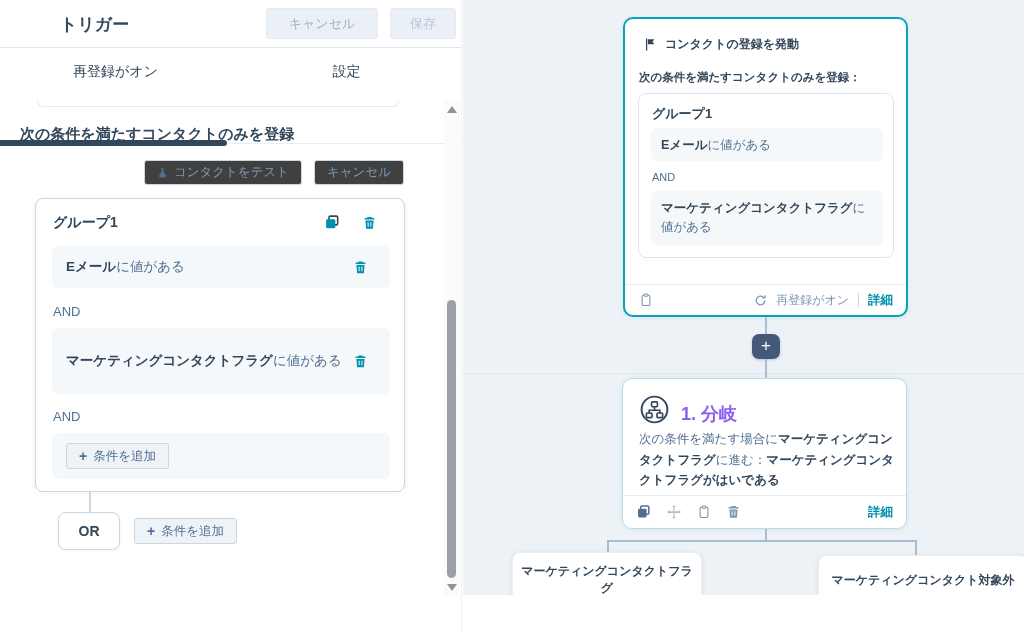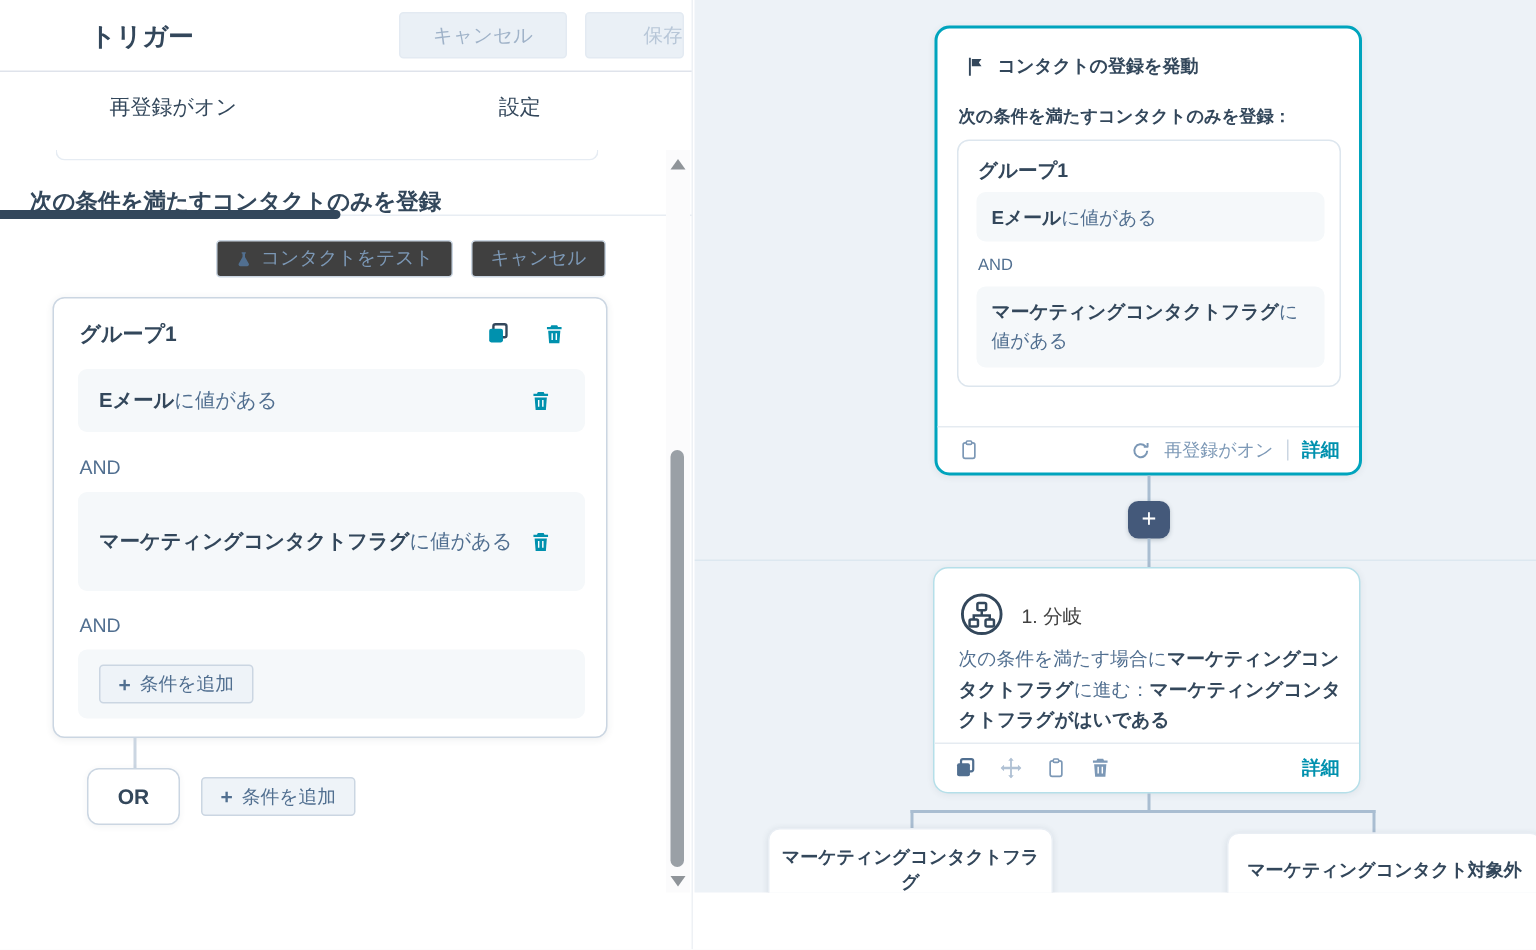--- a/index.html
+++ b/index.html
@@ -7,21 +7,21 @@
   body { font-family:"Liberation Sans","DejaVu Sans",sans-serif; color:#33475b; }
   .app { position:relative; width:1024px; height:633px; background:#ffffff; overflow:hidden; }
 
   
   .panel { position:absolute; left:0; top:0; width:462px; height:633px; background:#fff; }
   .panel-header { position:relative; height:48px; border-bottom:1px solid #dfe3eb; }
   .panel-title { position:absolute; left:20px; top:13px; font-size:17px; font-weight:bold; color:#33475b;margin-left:40px; }
   .hdr-btn { position:absolute; top:8px; height:31px; border:1px solid #e3eaf2; border-radius:3px;
              background:#eaf0f6; font-size:13px; text-align:center; line-height:29px; cursor:default; }
   .btn-cancel-top { left:266px; width:112px; color:#9fb2c8; }
-  .btn-save-top   { left:390px; width:66px;  color:#b8c7d8;text-align:right; }
+  .btn-save-top   { left:390px; width:66px;  color:#b8c7d8; }
 
   .tabs { position:relative; height:51px; }
   .tab { position:absolute; top:0; width:231px; height:46px; text-align:center; line-height:46px;
          font-size:14px; color:#33475b; cursor:pointer; }
   .tab-start { left:0; } .tab-settings { left:231px; }
   .tabs-hairline { position:absolute; left:0; top:95px; width:462px; height:1px; background:#e8edf3; }
   .tab-underline { position:absolute; left:0; top:92px; width:227px; height:6px; background:#33475b;
                    border-radius:0 3px 3px 0; }
 
   .scroll-area { position:absolute; left:0; top:100px; width:444px; height:495px; overflow:hidden; }
@@ -84,21 +84,21 @@
   .v-divider { width:1px; height:14px; background:#cbd6e2; }
   .details-link { font-size:12.5px; font-weight:bold; color:#0091ae; cursor:pointer; }
 
   .conn { position:absolute; background:#a9bdd1; }
   .plus-node { position:absolute; left:289px; top:334px; width:28px; height:25px; background:#44597a;
                border-radius:7px; color:#fff; font-size:17px; line-height:23px; text-align:center; cursor:pointer;
                box-shadow:0 1px 3px rgba(45,62,80,.25); }
 
   .node2 { left:159px; top:378px; width:285px; height:151px; border:1px solid #b5dfe9; }
   .branch-circle { position:absolute; left:16px; top:15px; }
-  .node2-title { position:absolute; left:58px; top:23px; font-size:13px; font-weight:normal; color:#404040; }
+  .node2-title { position:absolute; left:58px; top:23px; font-size:18px; font-weight:bold; color:#8b5cf6; }
   .node2-body { position:absolute; left:16px; top:50px; width:256px; font-size:12.5px; color:#516f90; line-height:1.65; }
   .node2-body b { color:#33475b; }
   .node2 .node-footer { height:33px; }
   .footer-icons { display:flex; align-items:center; gap:15px; }
 
   .branch-card { position:absolute; background:#fff; border:1px solid #e9eef4; border-radius:8px;
                  box-shadow:0 1px 5px rgba(45,62,80,.12); }
   .branch-l { left:49px; top:552px; width:190px; height:62px; }
   .branch-r { left:355px; top:555px; width:210px; height:59px; }
   .branch-title { text-align:center; font-size:12px; font-weight:bold; color:#33475b; margin-top:10px; padding:0 6px; }

